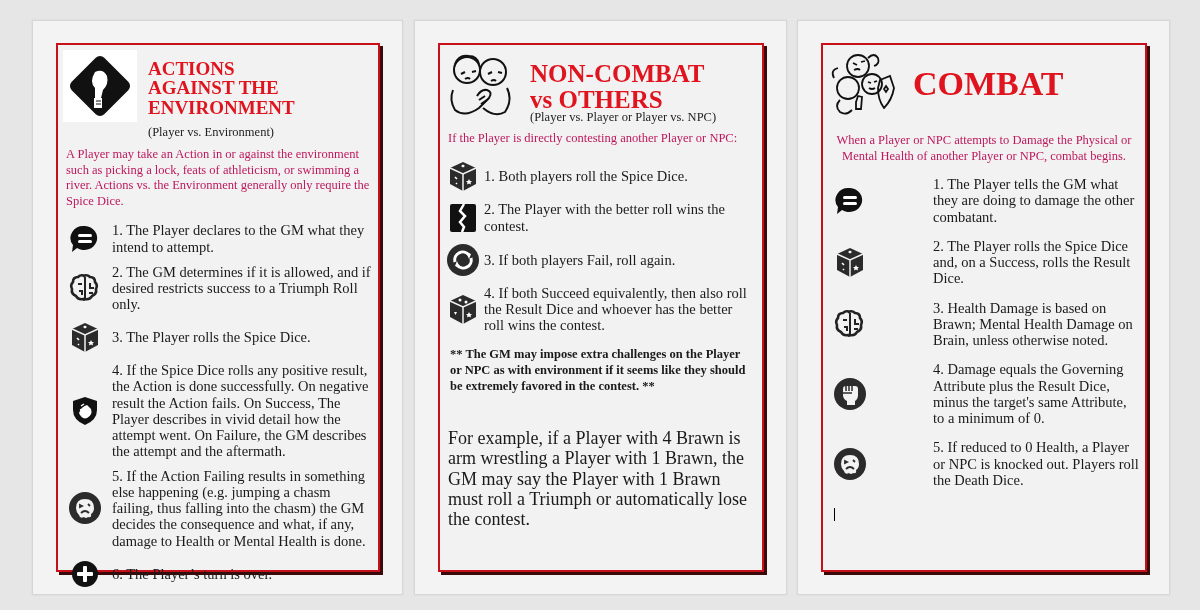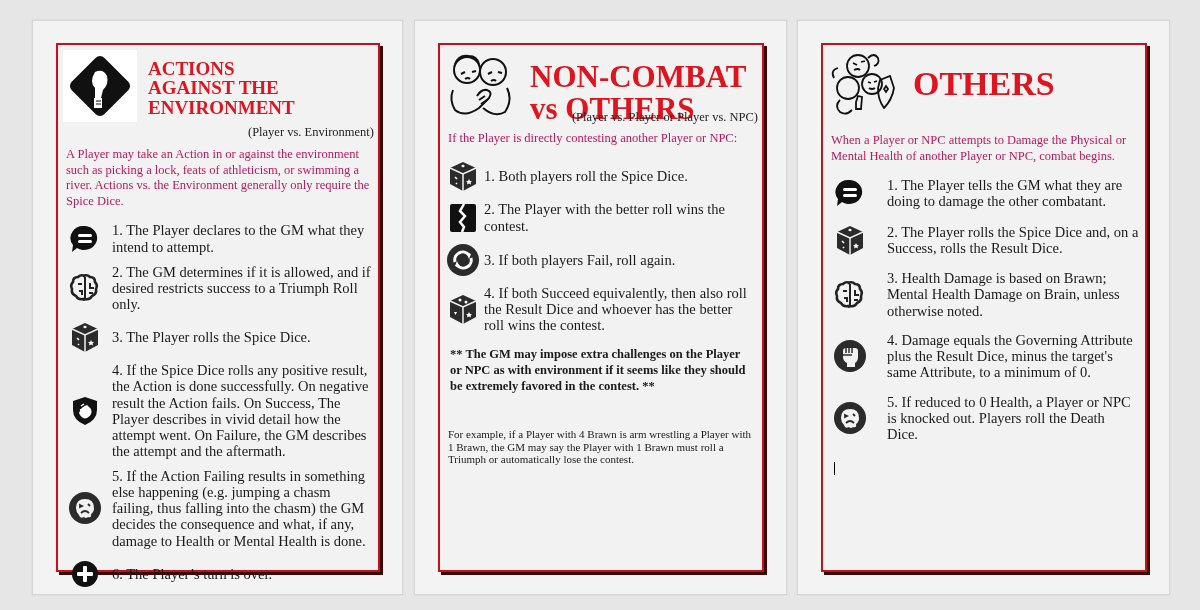--- a/index.html
+++ b/index.html
@@ -31,49 +31,49 @@
   .art {
     position: absolute; left: 5px; top: 5px; width: 74px; height: 72px;
     background: #ffffff;
   }
   .title {
     position: absolute; left: 90px; right: 4px; top: 14px;
     text-align: left; color: #e0141e; font-weight: bold;
     line-height: 1.02;
   }
   .p1 .title { font-size: 19px; top: 14px; }
-  .p2 .title { font-size: 31px; top: 16px; }
+  .p2 .title { font-size: 25px; top: 16px; }
   .p3 .title { font-size: 34px; top: 22px; }
   .subtitle {
     position: absolute; left: 90px; right: 4px;
-    text-align: right; font-size: 12.5px; color: #222;
+    text-align: left; font-size: 12.5px; color: #222;
   }
   .p1 .subtitle { top: 80px; }
   .p2 .subtitle { top: 65px; }
 
   .intro { font-size: 12.5px; line-height: 1.25; padding: 0 8px 0 8px; color: #be185d; }
   .p1 .intro { margin-top: 4px; }
   .p2 .intro { margin-top: -12px; }
-  .p3 .intro { margin-top: -10px; }
+  .p3 .intro { margin-top: -10px; text-align: center; }
 
   .steps { margin-top: 12px; }
   .step { display: flex; align-items: center; margin-bottom: 8px; }
   .step .ico { flex: 0 0 34px; width: 34px; height: 34px; margin-left: 10px; margin-right: 10px; }
   .step .txt { font-size: 14.5px; line-height: 1.12; color: #1a1a1a; padding-right: 6px; }
-  .p3 .step { margin-bottom: 13px; }
+  .p3 .step { margin-bottom: 13px; gap: 46px; }
   .p3 .step .ico { margin-right: 20px; }
   .p2 .step .ico { margin-left: 6px; margin-right: 4px; }
 
   .note {
     font-weight: bold; font-size: 12.5px; line-height: 1.25;
     padding: 0 10px; color: #1a1a1a;
   }
   .p2 .note { margin-top: 14px; }
   .p3 .note { margin-top: 20px; }
-  .example { font-size: 11px; line-height: 1.12; padding: 0 6px 0 8px; margin-top: 34px; }
+  .example { font-size: 18px; line-height: 1.12; padding: 0 6px 0 8px; margin-top: 34px; }
   .caret { display: inline-block; width: 1px; height: 13px; background: #000; vertical-align: -2px; margin-left: 1px; }
   svg { display: block; }
 </style>
 </head>
 <body>
 
 <div class="page p1">
   <div class="card">
     <div class="head">
       <div class="art">
@@ -249,21 +249,21 @@
             <path d="M52 30 l10 -4 l4 12 q-2 12 -10 20 q-6 -8 -6 -20z"></path>
             <path d="M58 36 l2 3 l-2 3 l-2 -3z"></path>
             <path d="M12 50 q-6 6 0 12 q6 4 12 -2"></path>
             <path d="M28 52 l2 -6 l4 1 l-1 12 h-5z"></path>
             <path d="M6 28 q-4 -8 4 -10 M25 13 l4 2 M33 12 l4 -1 M26 20 q4 -2 6 0"></path>
             <path d="M40 32 l3 1 M46 32 l3 -1 M41 38 q3 2 6 0"></path>
           </g>
         </svg>
       </div>
       <div class="title">
-        <div>OTHERS</div>
+        <div>COMBAT</div>
       </div>
     </div>
     <div class="intro">When a Player or NPC attempts to Damage the Physical or Mental Health of another Player or NPC, combat begins.</div>
     <div class="steps">
       <div class="step">
         <div class="ico">
           <svg width="34" height="34" viewBox="0 0 34 34">
               <path d="M17 4 a13 12 0 1 1 -8 22 l-5 4 l1 -7 a13 12 0 0 1 12 -19z" fill="#111"></path>
               <rect x="10" y="12" width="14" height="3" rx="1.5" fill="#fff"></rect>
               <rect x="10" y="18" width="14" height="3" rx="1.5" fill="#fff"></rect>

